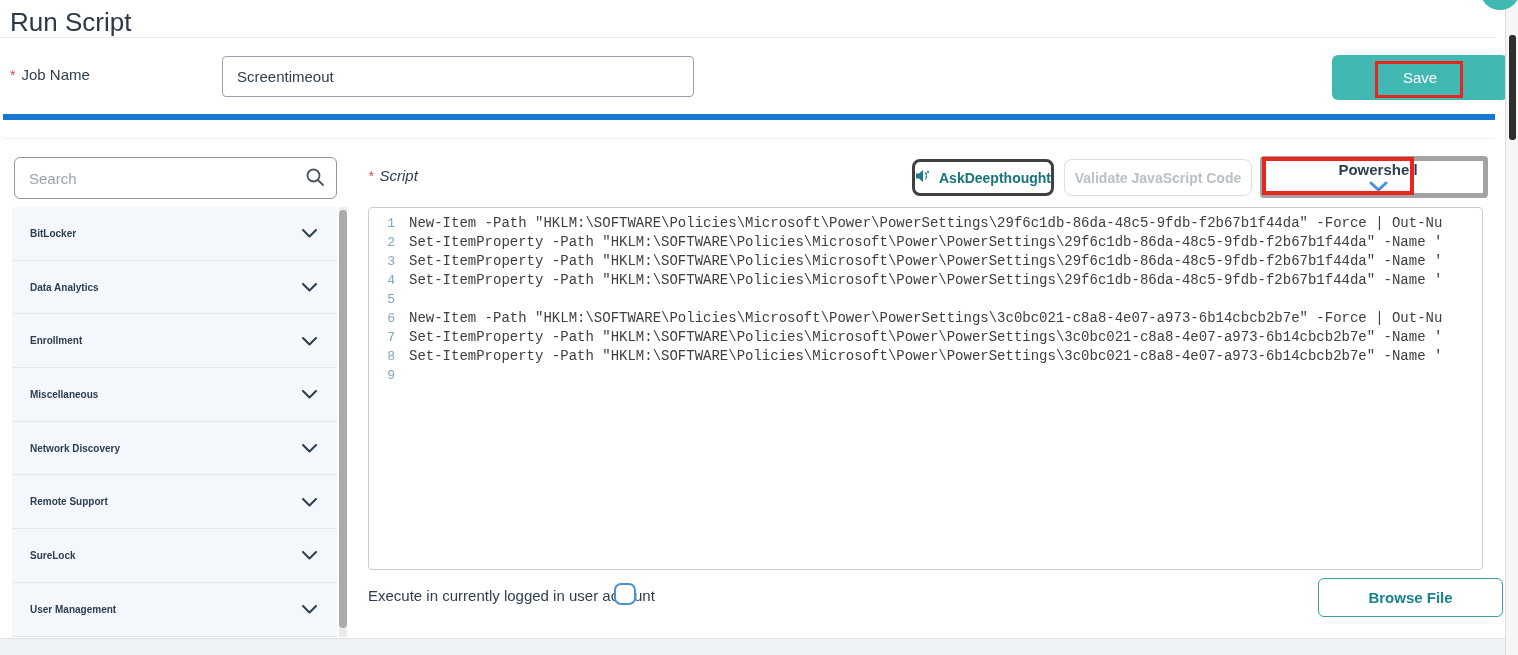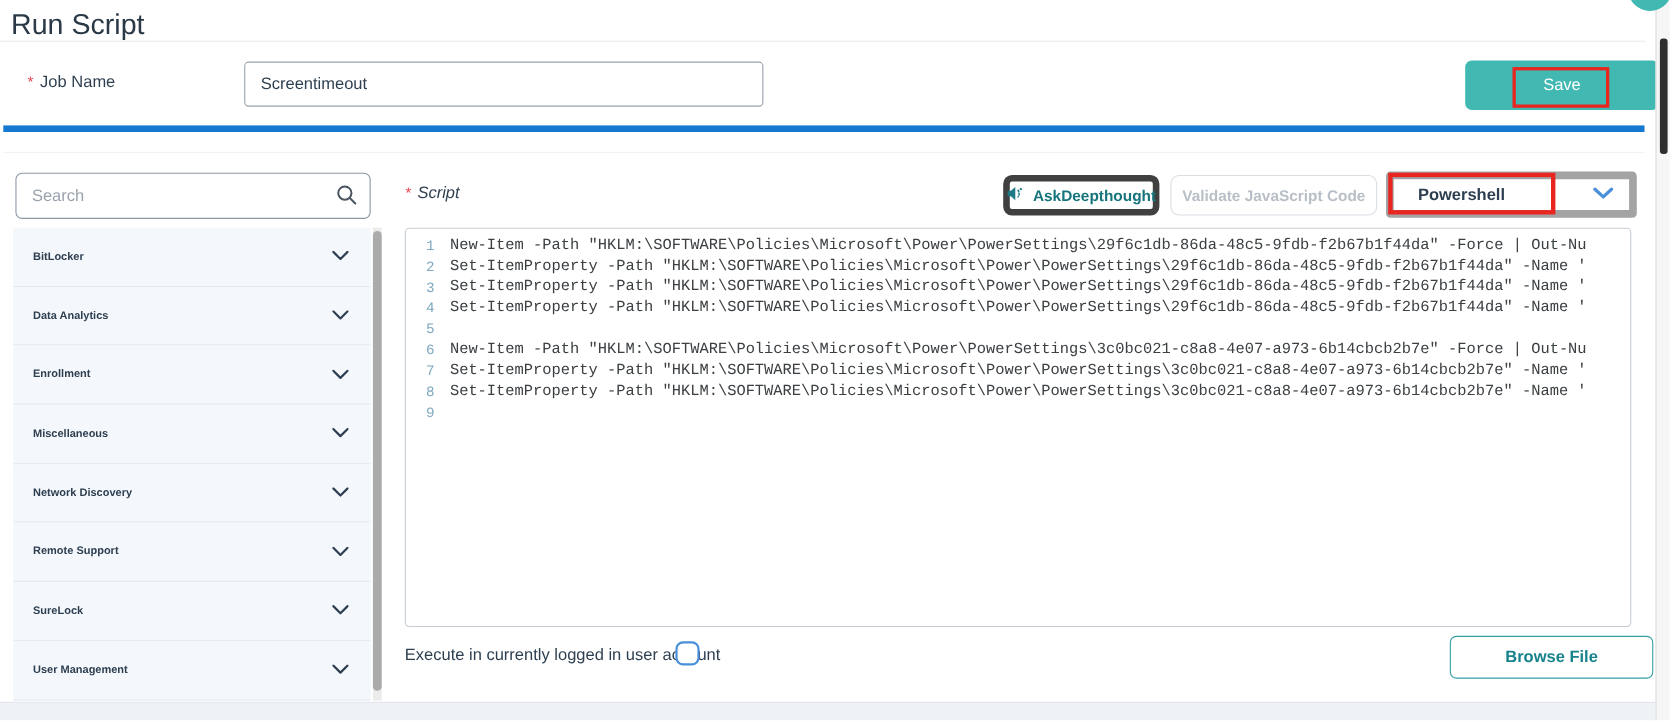--- a/index.html
+++ b/index.html
@@ -4,21 +4,21 @@
 <style>
   * { margin:0; padding:0; box-sizing:border-box; }
   html,body { width:1518px; height:655px; overflow:hidden; }
   body { font-family:"Liberation Sans", sans-serif; background:#ffffff; position:relative; color:#2c3e50; }
   .abs { position:absolute; }
 
   
   .page-title { left:10px; top:7px; font-size:26px; font-weight:500; color:#2b3947; }
   .hdr-divider { left:0; top:37px; width:1496px; height:1px; background:#e9ecef; }
   .req { color:#e8484f; margin-right:6px; font-size:14px; }
-  .job-label { left:25px; top:66px; font-size:15px; color:#2e3f50; }
+  .job-label { left:10px; top:66px; font-size:15px; color:#2e3f50; }
   .job-input { left:222px; top:56px; width:472px; height:41px; border:1px solid #98a2ae; border-radius:4px;
                padding:0 14px; font-size:15px; color:#2e3f50; font-family:"Liberation Sans",sans-serif; background:#fff; outline:none; }
   .save-btn { left:1332px; top:55px; width:176px; height:45px; background:#41b9b2; color:#ffffff; border:none;
               border-radius:6px; font-size:15px; font-weight:500; font-family:"Liberation Sans",sans-serif; cursor:pointer; }
   .save-annot { left:1375px; top:61px; width:88px; height:37px; border:3px solid #e8251f; pointer-events:none; z-index:5; }
   .blue-bar { left:3px; top:114px; width:1492px; height:6px; background:#1778d2; }
   .panel-topline { left:3px; top:138px; width:1492px; height:1px; background:#eef1f5; }
 
   
   .search-wrap { left:14px; top:157px; width:323px; height:42px; }
@@ -30,25 +30,25 @@
   .cat-item { height:53.7px; display:flex; align-items:center; justify-content:space-between;
               padding:0 20px 0 18px; border-bottom:1px solid #e2e8ef; cursor:pointer; background:#f4f7fb; }
   .cat-item span.lbl { font-size:10px; font-weight:600; color:#2c3e50; }
   .side-scroll { left:339px; top:207px; width:8px; height:430px; background:#ececec; }
   .side-thumb { position:absolute; left:0; top:3px; width:8px; height:418px; background:#ababab; border-radius:4px; }
 
   
   .script-label { left:368px; top:167px; font-size:15px; color:#2e3f50;font-style:italic; }
   .btn-outline { position:absolute; height:37px; border-radius:8px; background:#fff; font-family:"Liberation Sans",sans-serif;
                  font-size:14px; font-weight:600; display:flex; align-items:center; justify-content:center; gap:7px; cursor:pointer; }
-  .ask-btn { left:912px; top:159px; width:142px; border:6px solid #404040; color:#16747c; }
+  .ask-btn { left:912px; top:159px; width:142px; border:3px solid #404040; color:#16747c; }
   .validate-btn { left:1064px; top:159px; width:188px; border:1px solid #d9dee3; color:#b9bfc7; cursor:default; }
-  .lang-select { left:1260px; top:156px; width:228px; height:42px; border:7px solid #a3a3a3; border-radius:4px;
+  .lang-select { left:1260px; top:156px; width:228px; height:42px; border:5px solid #a3a3a3; border-radius:4px;
                  background:#fff; display:flex; align-items:center; justify-content:space-between;
-                 padding:0 14px 0 22px; cursor:pointer; }
+                 padding:0 14px 0 22px; cursor:pointer;flex-direction:column; }
   .lang-select .val { font-size:15px; font-weight:600; color:#2c3e50; }
   .lang-annot { left:1262px; top:157px; width:152px; height:38px; border:4px solid #e8251f; pointer-events:none; z-index:5; }
 
   
   .editor { left:368px; top:207px; width:1115px; height:363px; border:1px solid #c6cdd4; border-radius:4px;
             background:#fff; overflow:hidden; padding-top:6px; }
   .code-row { display:flex; height:19px; line-height:19px; white-space:pre; font-family:"Liberation Mono","DejaVu Sans Mono",monospace; font-size:14px; }
   .code-row .ln { width:40px; flex:0 0 40px; text-align:right; padding-right:14px; color:#7fa8c0; font-size:13px; }
   .code-row .code { color:#3c4043; overflow:hidden; flex:1; }
   .code-row.active { border-top:1px solid #e4e9ee; border-bottom:1px solid #e4e9ee; }

